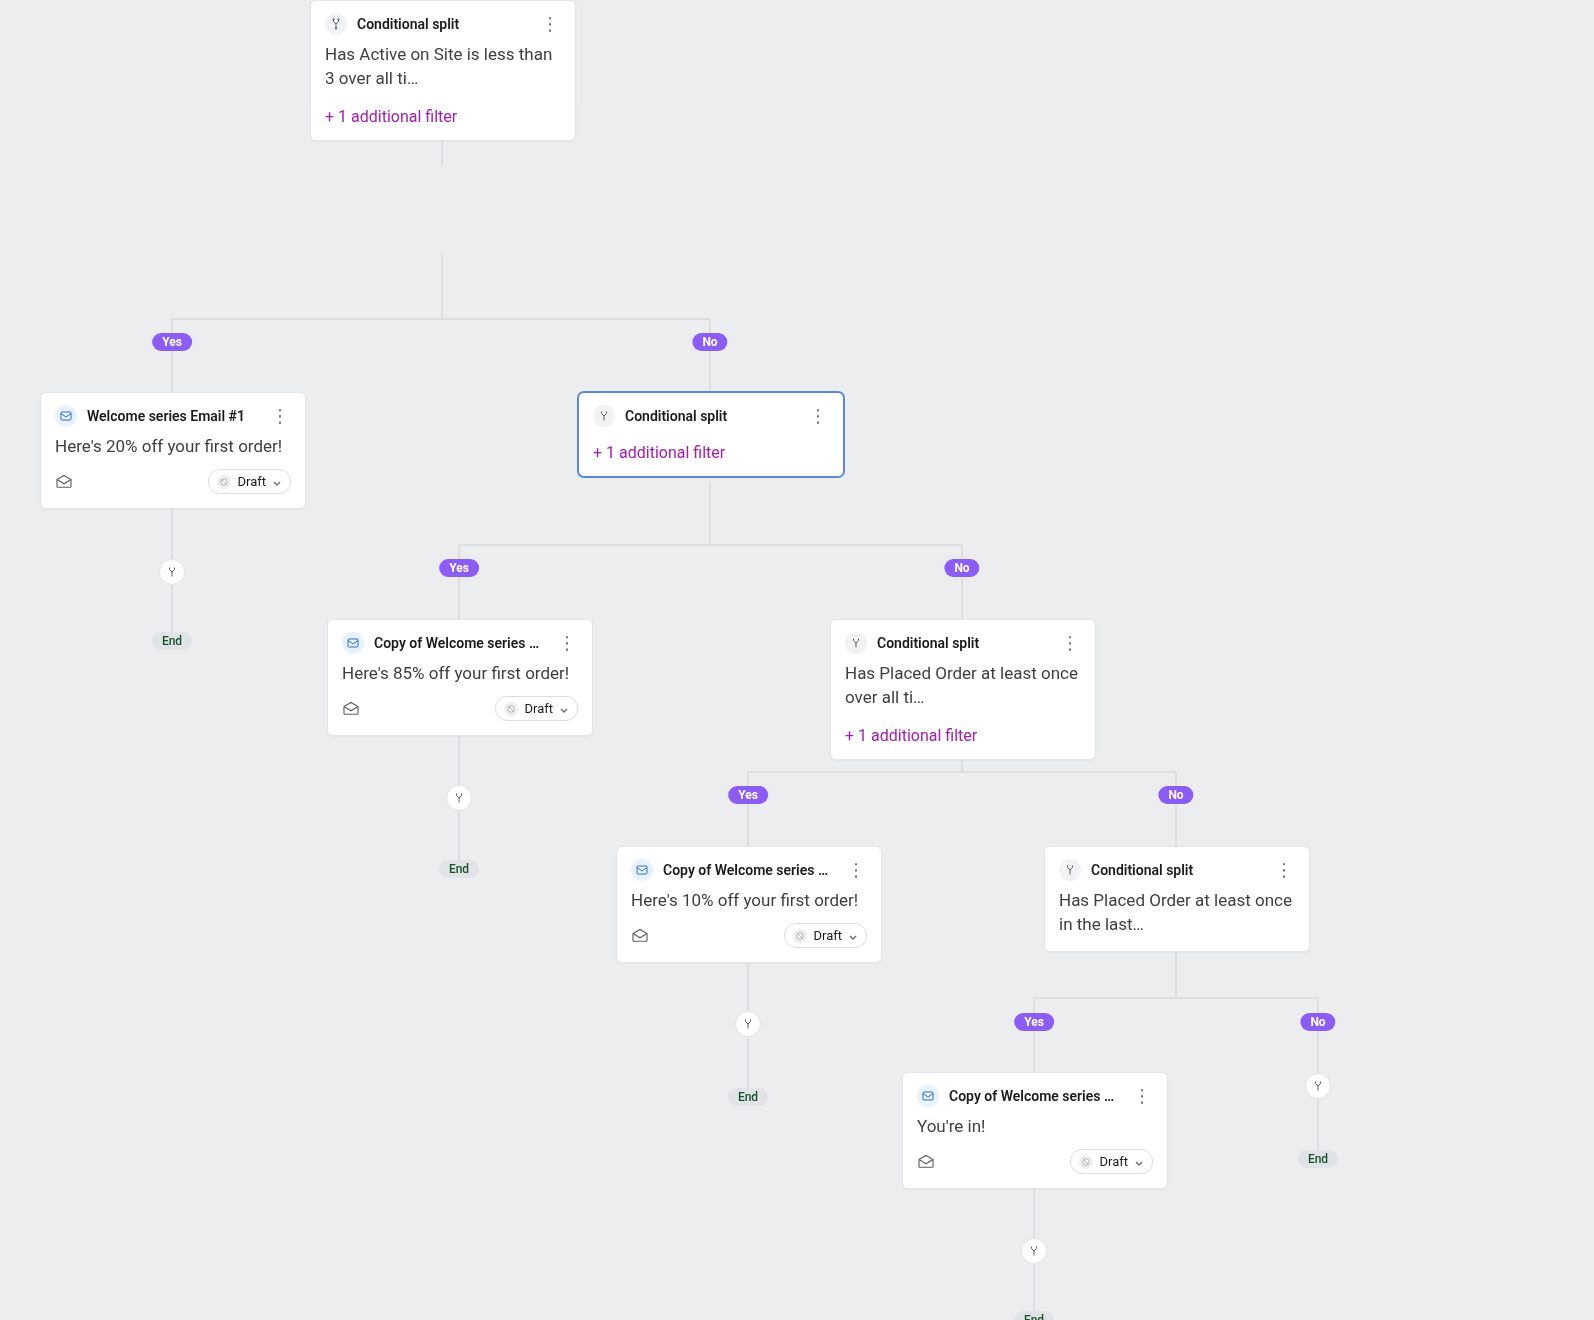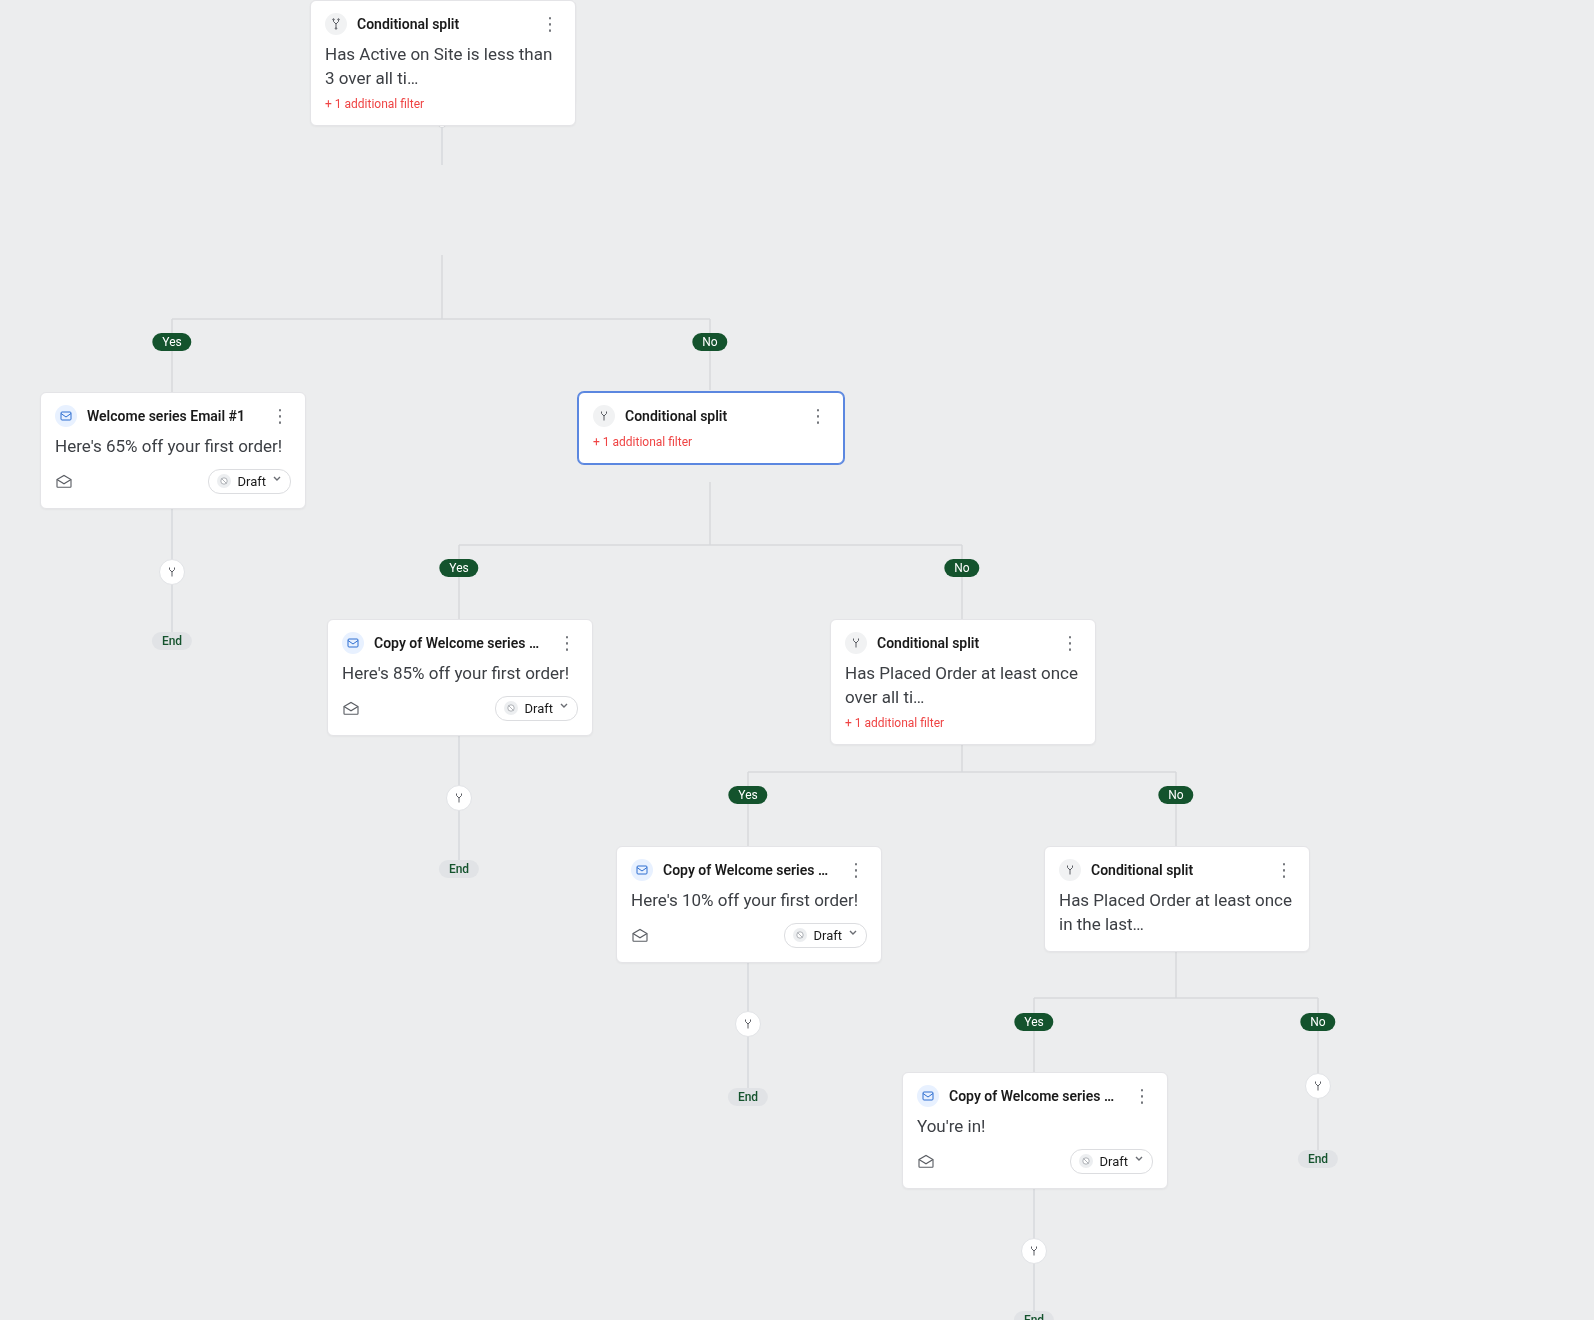--- a/index.html
+++ b/index.html
@@ -9,30 +9,30 @@
 .card{position:absolute;background:#fff;border:1px solid #e4e4e7;border-radius:6px;padding:12px 14px 14px;box-shadow:0 1px 2px rgba(0,0,0,.04);width:236px}
 .card.sel{border-color:#5b87e0;box-shadow:0 0 0 1px #5b87e0}
 .card .hd{display:flex;align-items:center;gap:10px;margin-bottom:8px}
 .card .ic{width:22px;height:22px;border-radius:50%;display:flex;align-items:center;justify-content:center;flex-shrink:0}
 .ic-trg{background:#383a3e;color:#fff}
 .ic-split{background:#f1f2f3;color:#5a5d63}
 .ic-mail{background:#e8f1ff;color:#2f6fd1;border-radius:4px}
 .card .ttl{font-weight:600;font-size:14px}
 .card .dots{margin-left:auto;color:#6a6d73;font-size:18px;line-height:1;cursor:pointer;padding:0 2px}
 .card .desc{color:#3c3f44;font-size:17px;line-height:1.4}
-.card .sub{color:#ef4444;font-size:12px;margin-top:6px}
+.card .sub{color:#a21caf;font-size:16px;margin-top:16px}
 
 .row2{display:flex;align-items:center;justify-content:space-between;margin-top:10px}
 .openmail{width:18px;height:14px;color:#5a5d63}
 
-.draft{display:flex;align-items:flex-start;gap:6px;border:1px solid #dcdde0;border-radius:12px;padding:4px 8px;font-size:13px;cursor:pointer;background:#fff}
+.draft{display:flex;align-items:flex-end;gap:6px;border:1px solid #dcdde0;border-radius:12px;padding:4px 8px;font-size:13px;cursor:pointer;background:#fff}
 .draft .dot{width:14px;height:14px;border-radius:50%;background:#eceef0;display:flex;align-items:center;justify-content:center}
 .draft svg{flex-shrink:0}
 
-.pill{position:absolute;transform:translate(-50%,-50%);background:#14532d;color:#fff;font-size:12px;font-weight:400;border-radius:10px;padding:2px 10px}
+.pill{position:absolute;transform:translate(-50%,-50%);background:#8b5cf6;color:#fff;font-size:12px;font-weight:700;border-radius:10px;padding:2px 10px}
 .end{position:absolute;transform:translate(-50%,-50%);background:#e1e3e6;color:#14532d;font-size:12px;font-weight:500;border-radius:10px;padding:2px 10px}
 .node{position:absolute;transform:translate(-50%,-50%);width:24px;height:24px;border-radius:50%;background:#fff;border:1px solid #e1e3e6;display:flex;align-items:center;justify-content:center;color:#5a5d63}
 .cdot{position:absolute;transform:translate(-50%,-50%);width:8px;height:8px;border-radius:50%;background:#fff;border:1px solid #d9dbde}
 
 .trunc{white-space:nowrap;overflow:hidden;text-overflow:ellipsis;max-width:170px;display:block}
 </style>
 </head>
 <body>
 
 <div class="canvas">
@@ -98,21 +98,21 @@
   <div class="hd">
     <span class="ic ic-mail">
       <svg width="12" height="10" viewBox="0 0 24 20" fill="none" stroke="currentColor" stroke-width="2">
             <rect x="2" y="2" width="20" height="16" rx="2"></rect>
             <path d="M2 5l10 7 10-7"></path>
           </svg>
     </span>
     <span class="ttl trunc">Welcome series Email #1</span>
     <span class="dots">⋮</span>
   </div>
-  <div class="desc">Here's 65% off your first order!</div>
+  <div class="desc">Here's 20% off your first order!</div>
   <div class="row2">
     <span class="openmail">
       <svg width="18" height="14" viewBox="0 0 24 20" fill="none" stroke="currentColor" stroke-width="1.6">
             <path d="M2 8l10-6 10 6v10a1 1 0 0 1-1 1H3a1 1 0 0 1-1-1z"></path>
             <path d="M2 8l10 6 10-6"></path>
           </svg>
     </span>
     <div class="draft">
       <span class="dot">
             <svg width="8" height="8" viewBox="0 0 10 10">

